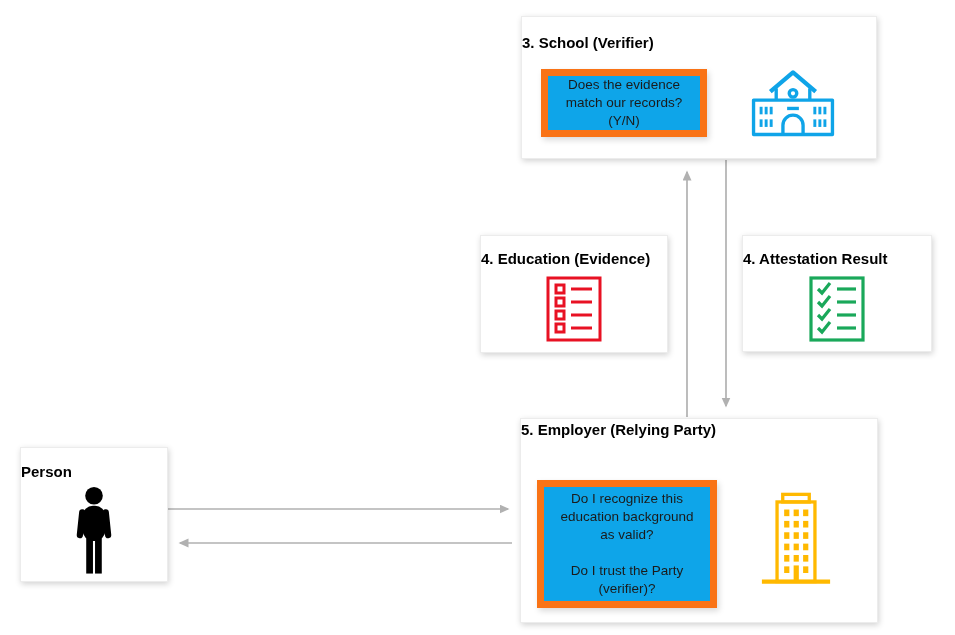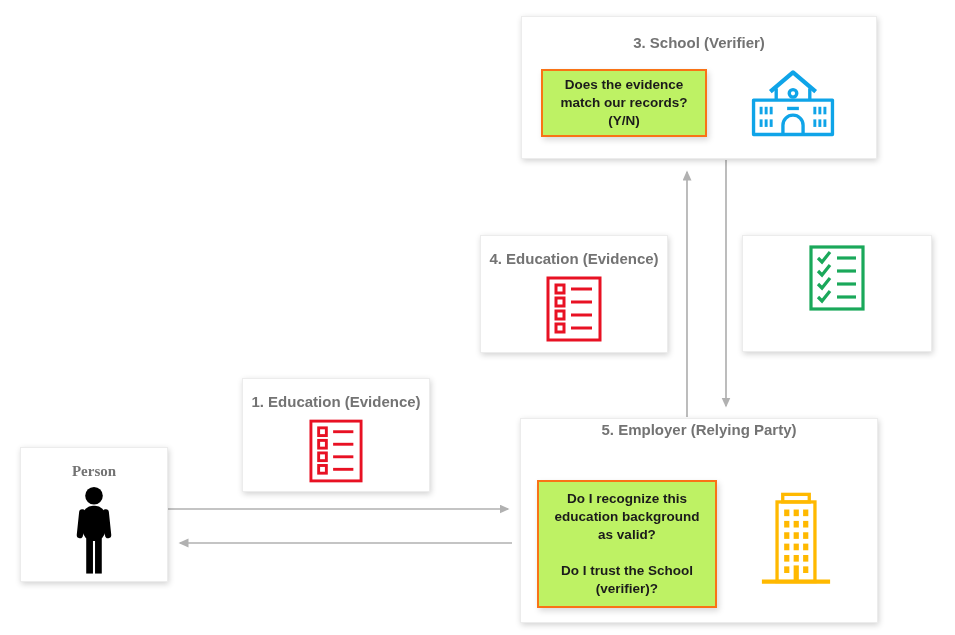--- a/index.html
+++ b/index.html
@@ -13,41 +13,39 @@
     overflow: hidden;
   }
   .box {
     position: absolute;
     background: #ffffff;
     border: 1px solid #ececec;
     box-shadow: 1px 2px 6px rgba(0,0,0,0.18);
     box-sizing: border-box;
   }
   .node-title {
-    text-align: center;
     font-size: 15px;
     font-weight: 600;
-    color: #737373;
+    color: #000000;
     white-space: nowrap;
   }
   .subbox {
     position: absolute;
-    background: #bef264;
-    border: 2px solid #f97316;
+    background: #0ea5e9;
+    border: 7px solid #f97316;
     box-shadow: 2px 3px 6px rgba(0,0,0,0.15);
     box-sizing: border-box;
     display: flex;
     align-items: center;
     justify-content: center;
     text-align: center;
     font-size: 13.5px;
     line-height: 18px;
     white-space: pre-line;
     color: #1b1b1b;
-    font-weight: bold;
   }
   .icon-abs { position: absolute; }
   .icon-center { display: block; margin: 0 auto; }
   #arrow-layer {
     position: absolute;
     left: 0; top: 0;
     width: 955px; height: 635px;
     pointer-events: none;
   }
   
@@ -59,21 +57,21 @@
   #node-evidence2 { left: 480px; top: 235px; width: 188px; height: 118px; }
   #node-evidence2 .node-title { margin-top: 14px; }
 
   #node-attestation { left: 742px; top: 235px; width: 190px; height: 117px; }
   #node-attestation .node-title { margin-top: 14px; }
 
   #node-evidence1 { left: 242px; top: 378px; width: 188px; height: 114px; }
   #node-evidence1 .node-title { margin-top: 14px; }
 
   #node-person { left: 20px; top: 447px; width: 148px; height: 135px; }
-  #node-person .node-title { margin-top: 15px; font-family: Liberation Serif, serif; }
+  #node-person .node-title { margin-top: 15px; }
 
   #node-employer { left: 520px; top: 418px; width: 358px; height: 205px; }
   #node-employer .node-title { margin-top: 2px; }
   #employer-subbox { left: 16px; top: 61px; width: 180px; height: 128px; }
   #employer-icon { right: 45px; top: 70px; }
 
   #node-job {
     left: 238px; top: 562px; width: 205px; height: 36px;
     display: flex; align-items: center; justify-content: center;
   }
@@ -143,55 +141,38 @@
           <rect x="10" y="35" width="8" height="8"></rect>
             <line x1="25" y1="39" x2="46" y2="39"></line>
           <rect x="10" y="48" width="8" height="8"></rect>
             <line x1="25" y1="52" x2="46" y2="52"></line>
         </g>
       </svg>
     </div>
   </div>
 
   <div class="box" id="node-attestation">
+    <div class="node-title">4. Attestation Result</div>
     <div class="checklist-wrap">
       <svg class="icon-center" width="56" height="66" viewBox="0 0 56 66">
         <g fill="none" stroke-width="3.2" stroke="#1AA85A">
           <rect x="2" y="2" width="52" height="62"></rect>
           <path d="M9,13 L13,17 L21,7"></path>
             <line x1="28" y1="13" x2="47" y2="13"></line>
           <path d="M9,26 L13,30 L21,20"></path>
             <line x1="28" y1="26" x2="47" y2="26"></line>
           <path d="M9,39 L13,43 L21,33"></path>
             <line x1="28" y1="39" x2="47" y2="39"></line>
           <path d="M9,52 L13,56 L21,46"></path>
             <line x1="28" y1="52" x2="47" y2="52"></line>
         </g>
       </svg>
     </div>
   </div>
 
-  <div class="box" id="node-evidence1">
-    <div class="node-title">1. Education (Evidence)</div>
-    <div class="checklist-wrap">
-      <svg class="icon-center" width="54" height="64" viewBox="0 0 56 66">
-        <g fill="none" stroke-width="3" stroke="#E81123">
-          <rect x="2" y="2" width="52" height="62"></rect>
-          <rect x="10" y="9" width="8" height="8"></rect>
-            <line x1="25" y1="13" x2="46" y2="13"></line>
-          <rect x="10" y="22" width="8" height="8"></rect>
-            <line x1="25" y1="26" x2="46" y2="26"></line>
-          <rect x="10" y="35" width="8" height="8"></rect>
-            <line x1="25" y1="39" x2="46" y2="39"></line>
-          <rect x="10" y="48" width="8" height="8"></rect>
-            <line x1="25" y1="52" x2="46" y2="52"></line>
-        </g>
-      </svg>
-    </div>
-  </div>
 
   <div class="box" id="node-person">
     <div class="node-title">Person</div>
     <svg class="icon-center" style="margin-top:6px" width="56" height="88" viewBox="0 0 54 84">
       <g fill="#000000">
         <circle cx="27" cy="9" r="8.5"></circle>
         <rect x="16" y="18.5" width="22" height="34" rx="10"></rect>
         <rect x="11.5" y="22" width="6" height="28" rx="3" transform="rotate(6 14.5 36)"></rect>
         <rect x="36.5" y="22" width="6" height="28" rx="3" transform="rotate(-6 39.5 36)"></rect>
         <rect x="19.5" y="48" width="6.5" height="36"></rect>
@@ -199,21 +180,21 @@
       </g>
     </svg>
   </div>
 
   <div class="box" id="node-employer">
     <div class="node-title">5. Employer (Relying Party)</div>
     <div class="subbox" id="employer-subbox">Do I recognize this
 education background
 as valid?
 
-Do I trust the School
+Do I trust the Party
 (verifier)?</div>
     <svg class="icon-abs" id="employer-icon" width="72" height="96" viewBox="0 0 76 100">
       <g fill="none" stroke="#FFB900">
         <line x1="2" y1="97" x2="74" y2="97" stroke-width="4.5"></line>
         <rect x="18" y="13" width="40" height="84" stroke-width="3.5"></rect>
         <rect x="24" y="5" width="28" height="8" stroke-width="3.5"></rect>
       </g>
       <g fill="#FFB900">
         <rect x="25.5" y="21" width="5.5" height="7"></rect>
           <rect x="35.5" y="21" width="5.5" height="7"></rect>

